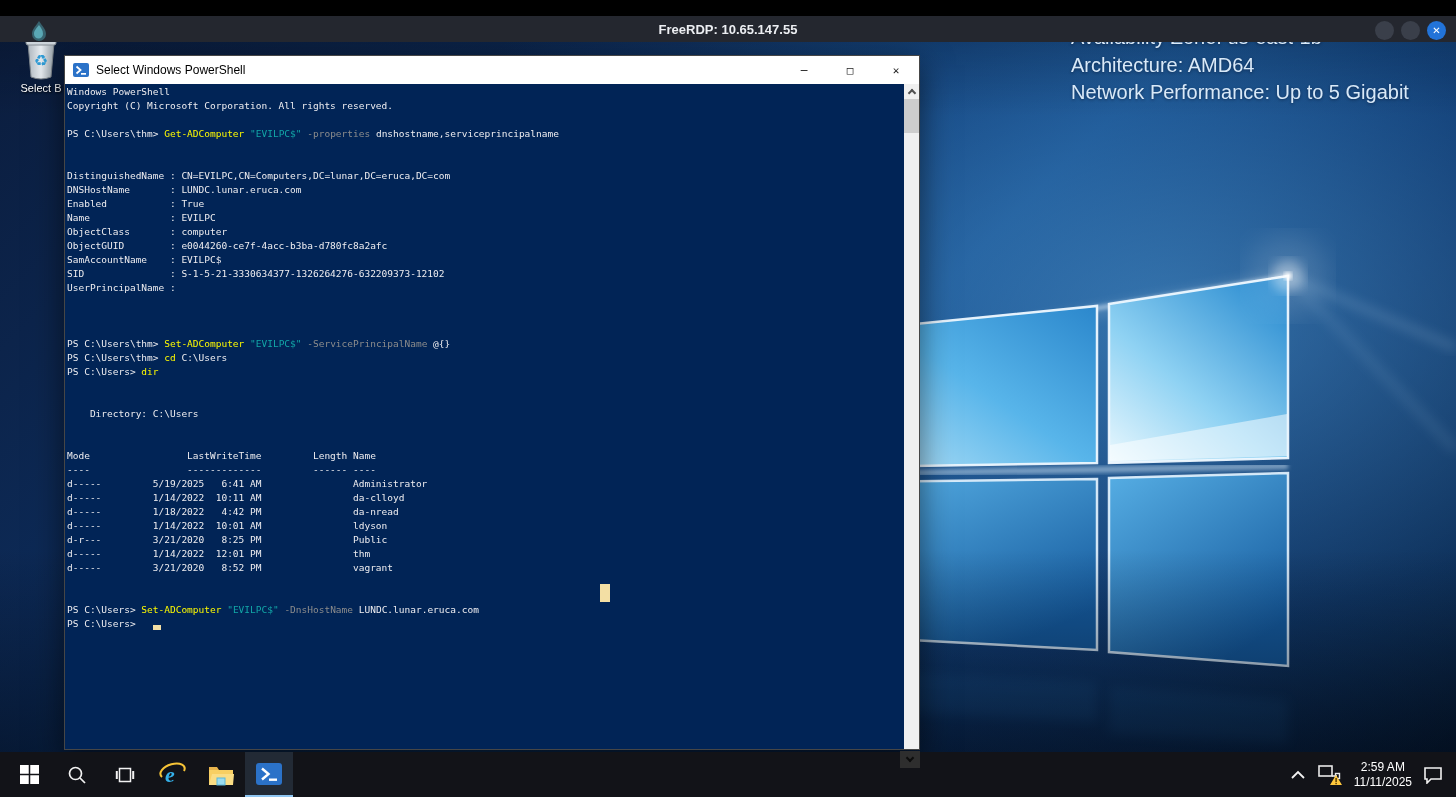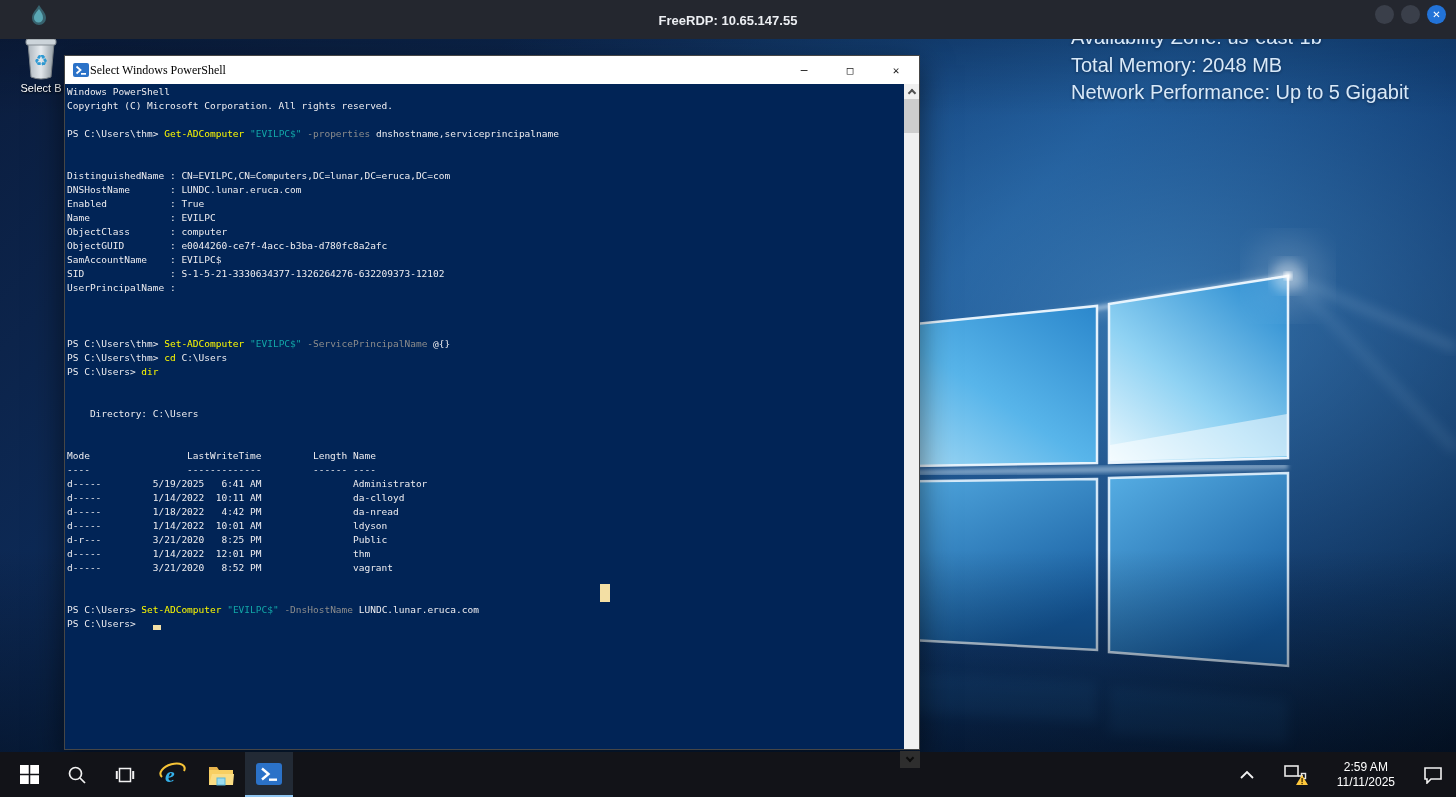--- a/index.html
+++ b/index.html
@@ -1,21 +1,21 @@
 <!DOCTYPE html>
 <html><head>
 <meta charset="utf-8">
 <style>
   * { margin:0; padding:0; box-sizing:border-box; }
   html,body { background:#000; }
   .screen { position:relative; width:1456px; height:797px; overflow:hidden;
             background:#000; font-family:"Liberation Sans", sans-serif; }
 
   
-  .topbar { position:absolute; top:0; left:0; width:100%; height:39px;
+  .topbar { position:absolute; top:16px; left:0; width:100%; height:26px;
             background:#24272f; z-index:40; }
   .topbar-title { position:absolute; left:50%; top:50%; transform:translate(-50%,-50%);
                   color:#eceef2; font-size:13px; font-weight:bold; white-space:nowrap; }
   .topbar-appicon { position:absolute; left:30px; top:4px; width:18px; height:22px; }
   .topbar-controls { position:absolute; right:10px; top:5px; display:flex; gap:7px; }
   .tcircle { width:19px; height:19px; border-radius:50%; background:#3a3f4a;
              display:flex; align-items:center; justify-content:center; }
   .tcircle.close { background:#2273d8; color:#fff; font-size:10px; font-weight:bold;
                    font-family:"DejaVu Sans", sans-serif; }
 
@@ -33,21 +33,21 @@
                   line-height:27.5px; text-shadow:0 1px 3px rgba(0,10,30,.45); white-space:nowrap; }
 
   .recycle-bin { position:absolute; left:10px; top:5px; width:62px; text-align:center; }
   .recycle-label { margin-top:1px; color:#fff; font-size:11px;
                    text-shadow:1px 1px 2px rgba(0,0,0,.9); white-space:nowrap; }
 
   
   .ps-window { position:absolute; left:64px; top:55px; width:856px; height:695px; z-index:10;
                border:1px solid #464646; box-shadow:0 10px 30px rgba(0,0,0,.55); background:#012456; }
   .ps-titlebar { height:28px; background:#ffffff; display:flex; align-items:center; padding-left:8px; }
-  .ps-title { font-size:12px; color:#000; margin-left:1px;font-family:Liberation Serif, serif; }
+  .ps-title { font-size:12px; color:#000; margin-left:7px; }
   .ps-controls { margin-left:auto; display:flex; height:100%; }
   .ps-ctrl { width:46px; height:100%; display:flex; align-items:center; justify-content:center;
              color:#1a1a1a; font-size:11px; font-family:"DejaVu Sans Mono", monospace; }
   .ps-client { position:relative; width:100%; height:665px; background:#012456; overflow:hidden; }
 
   .term { position:absolute; left:2px; top:1px; right:17px; bottom:0;
           font-family:"DejaVu Sans Mono", monospace; font-size:9.5px; line-height:14px;
           color:#EEEDF0; white-space:pre; }
   .term-line { height:14px; }
   .term-block-cursor { position:absolute; left:535px; top:500px; width:10px; height:18px;
@@ -66,21 +66,21 @@
                    background:#2e2e2e; z-index:26; display:flex; align-items:center; justify-content:center; }
   .sb-down-float i { display:block; width:6px; height:6px; border-left:2px solid #0c0c0c;
                      border-top:2px solid #0c0c0c; transform:rotate(225deg); margin-bottom:3px; }
 
   
   .taskbar { position:absolute; left:0; bottom:0; width:100%; height:45px; background:#121318;
              z-index:25; display:flex; align-items:stretch; padding-left:5px; }
   .tb-btn { width:48px; display:flex; align-items:center; justify-content:center; }
   .tb-btn.active { background:rgba(120,165,205,.16); border-bottom:2px solid #8fc6f2; }
   .tb-spacer { flex:1; }
-  .tray { display:flex; align-items:center; gap:28px; padding-right:13px; }
+  .tray { display:flex; align-items:center; gap:11px; padding-right:13px; }
   .tray-clock { text-align:center; color:#fff; font-size:12px; line-height:15px; white-space:nowrap; }
 
   svg { display:block; }
 </style>
 </head>
 <body>
 
 <div class="screen">
 
   <div class="desktop">
@@ -129,21 +129,21 @@
       <circle cx="1288" cy="246" r="16" fill="#ffffff" opacity=".38" filter="url(#blurM)"></circle>
       <circle cx="1288" cy="246" r="4" fill="#ffffff" opacity=".95" filter="url(#blurS)"></circle>
 
       <polygon points="855,640 1097,652 1097,692 855,680" fill="#2a7cc0" opacity=".18" filter="url(#blurM)"></polygon>
       <polygon points="1109,656 1288,670 1288,714 1109,704" fill="#2a7cc0" opacity=".16" filter="url(#blurM)"></polygon>
     </svg>
     <div class="desktop-shade"></div>
 
     <div class="desktop-info" id="desktop-info">
         <div>Availability Zone: us-east-1b</div>
-        <div>Total Memory: 2048 MB</div>
+        <div>Architecture: AMD64</div>
         <div>Network Performance: Up to 5 Gigabit</div>
       </div>
 
     <div class="recycle-bin">
       <svg width="38" height="46" viewBox="0 0 38 46" style="margin:0 auto;">
         <defs>
           <linearGradient id="binG" x1="0" y1="0" x2="1" y2="0">
             <stop offset="0" stop-color="#aeb7bf"></stop>
               <stop offset=".5" stop-color="#e8edf1"></stop>
               <stop offset="1" stop-color="#9aa4ac"></stop>

